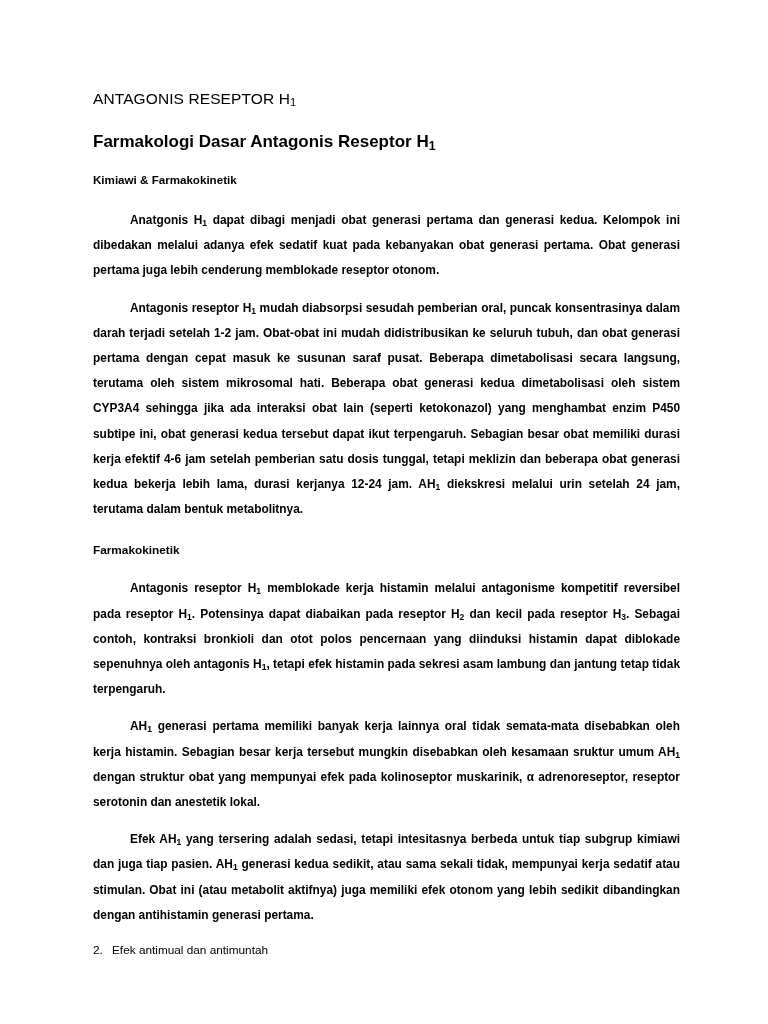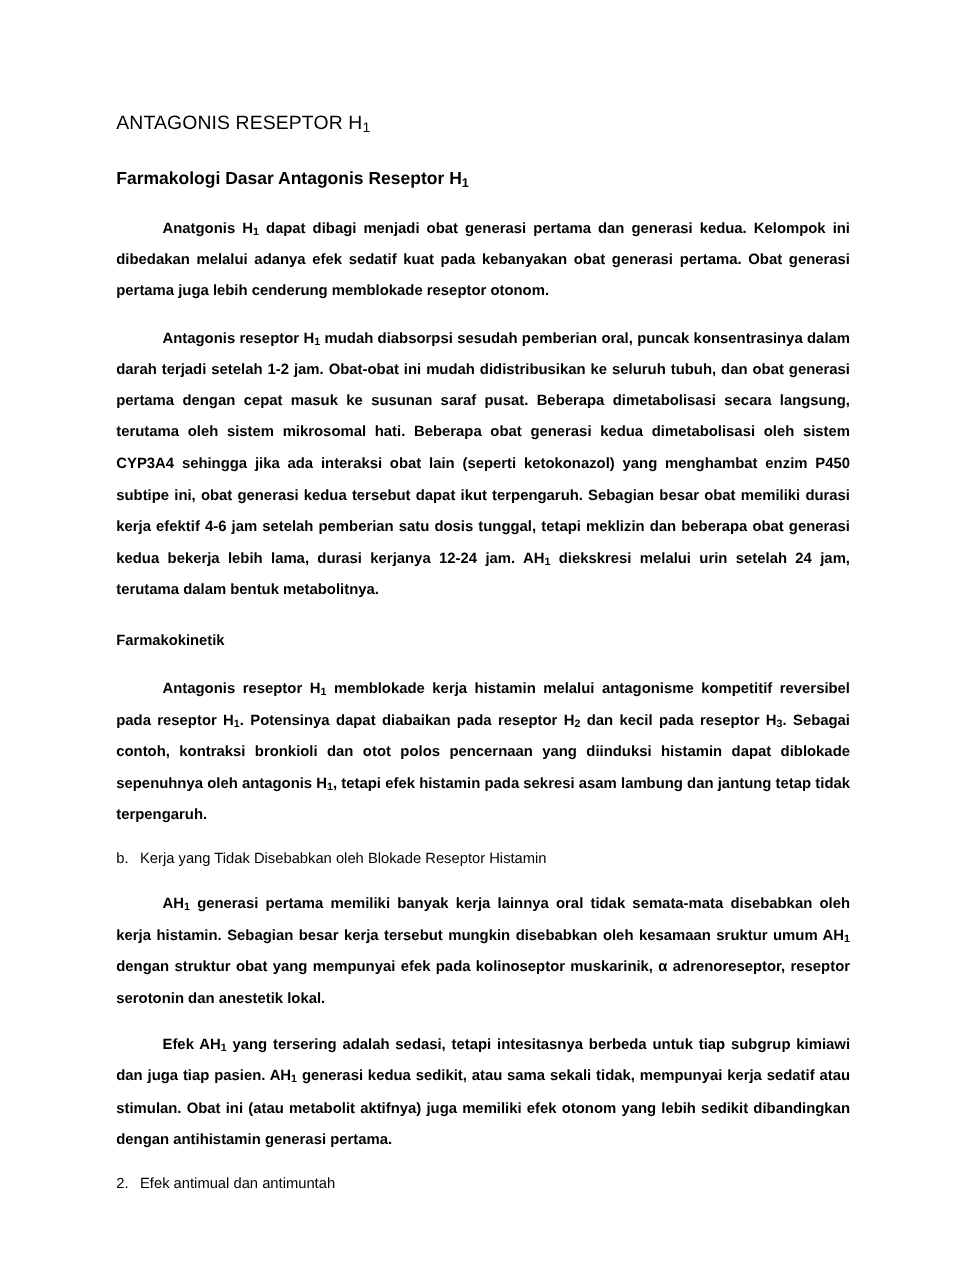--- a/index.html
+++ b/index.html
@@ -28,21 +28,21 @@
     width: 587px;
   }
   .doc-title {
     font-size: 15.5px;
     font-weight: 400;
     line-height: 22px;
     margin: 0 0 22px 0;
     letter-spacing: 0.1px;
   }
   .heading-1 {
-    font-size: 14px;
+    font-size: 17px;
     font-weight: 700;
     line-height: 20px;
     margin: 0 0 18px 0;
   }
   .heading-2 {
     font-size: 11.6px;
     font-weight: 700;
     line-height: 20px;
     margin: 0 0 18px 0;
   }
@@ -85,31 +85,31 @@
 </head>
 <body>
 
 <div class="page">
   <div class="doc-body">
 
     <h1 class="doc-title"><span>ANTAGONIS RESEPTOR H</span><sub>1</sub></h1>
 
     <h2 class="heading-1"><span>Farmakologi Dasar Antagonis Reseptor H</span><sub>1</sub></h2>
 
+    <h3 class="heading-2">Kimiawi &amp; Farmakokinetik</h3>
 
     <p class="para"><span>Anatgonis H</span><sub>1</sub><span> dapat dibagi menjadi obat generasi pertama dan generasi kedua. Kelompok ini dibedakan melalui adanya efek sedatif kuat pada kebanyakan obat generasi pertama. Obat generasi pertama juga lebih cenderung memblokade reseptor otonom.</span></p>
 
     <p class="para"><span>Antagonis reseptor H</span><sub>1</sub><span> mudah diabsorpsi sesudah pemberian oral, puncak konsentrasinya dalam darah terjadi setelah 1-2 jam. Obat-obat ini mudah didistribusikan ke seluruh tubuh, dan obat generasi pertama dengan cepat masuk ke susunan saraf pusat. Beberapa dimetabolisasi secara langsung, terutama oleh sistem mikrosomal hati. Beberapa obat generasi kedua dimetabolisasi oleh sistem CYP3A4 sehingga jika ada interaksi obat lain (seperti ketokonazol) yang menghambat enzim P450 subtipe ini, obat generasi kedua tersebut dapat ikut terpengaruh. Sebagian besar obat memiliki durasi kerja efektif 4-6 jam setelah pemberian satu dosis tunggal, tetapi meklizin dan beberapa obat generasi kedua bekerja lebih lama, durasi kerjanya 12-24 jam. AH</span><sub>1</sub><span> diekskresi melalui urin setelah 24 jam, terutama dalam bentuk metabolitnya.</span></p>
 
     <h3 class="section-heading">Farmakokinetik</h3>
 
 
     <p class="para"><span>Antagonis reseptor H</span><sub>1</sub><span> memblokade kerja histamin melalui antagonisme kompetitif reversibel pada reseptor H</span><sub>1</sub><span>. Potensinya dapat diabaikan pada reseptor H</span><sub>2</sub><span> dan kecil pada reseptor H</span><sub>3</sub><span>. Sebagai contoh, kontraksi bronkioli dan otot polos pencernaan yang diinduksi histamin dapat diblokade sepenuhnya oleh antagonis H</span><sub>1</sub><span>, tetapi efek histamin pada sekresi asam lambung dan jantung tetap tidak terpengaruh.</span></p>
 
-    <div class="list-heading"><span class="marker">b.</span><span>Kerja yang Tidak Disebabkan oleh Blokade Reseptor Histamin</span></div>
 
     <p class="para"><span>AH</span><sub>1</sub><span> generasi pertama memiliki banyak kerja lainnya oral tidak semata-mata disebabkan oleh kerja histamin. Sebagian besar kerja tersebut mungkin disebabkan oleh kesamaan sruktur umum AH</span><sub>1</sub><span> dengan struktur obat yang mempunyai efek pada kolinoseptor muskarinik, α adrenoreseptor, reseptor serotonin dan anestetik lokal.</span></p>
 
 
     <p class="para"><span>Efek AH</span><sub>1</sub><span> yang tersering adalah sedasi, tetapi intesitasnya berbeda untuk tiap subgrup kimiawi dan juga tiap pasien. AH</span><sub>1</sub><span> generasi kedua sedikit, atau sama sekali tidak, mempunyai kerja sedatif atau stimulan. Obat ini (atau metabolit aktifnya) juga memiliki efek otonom yang lebih sedikit dibandingkan dengan antihistamin generasi pertama.</span></p>
 
     <div class="list-heading"><span class="marker">2.</span><span>Efek antimual dan antimuntah</span></div>
 
   </div>
 </div>

